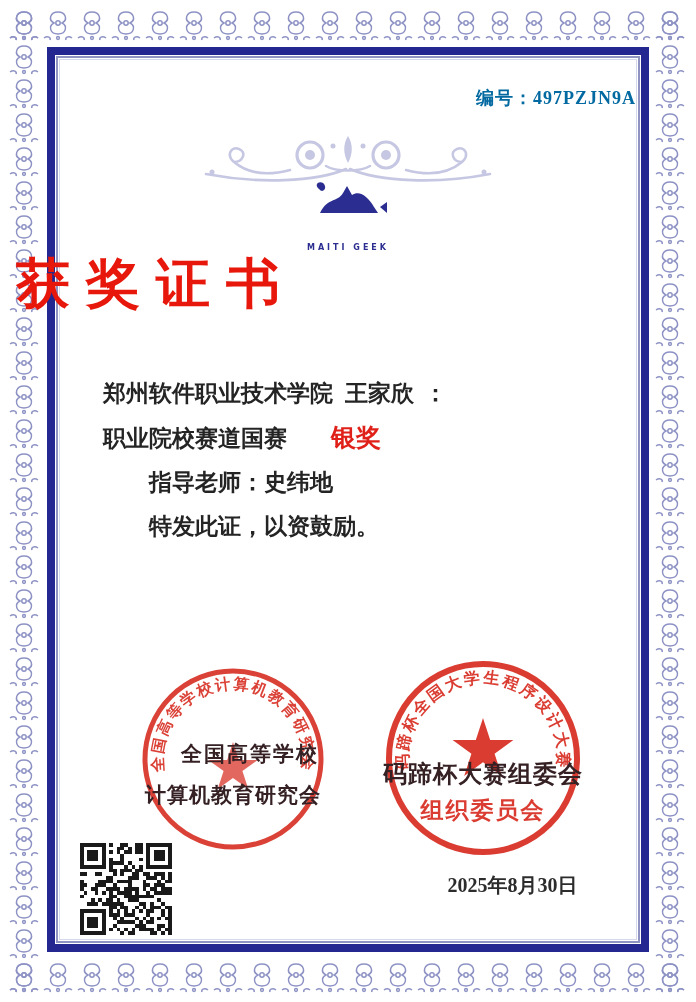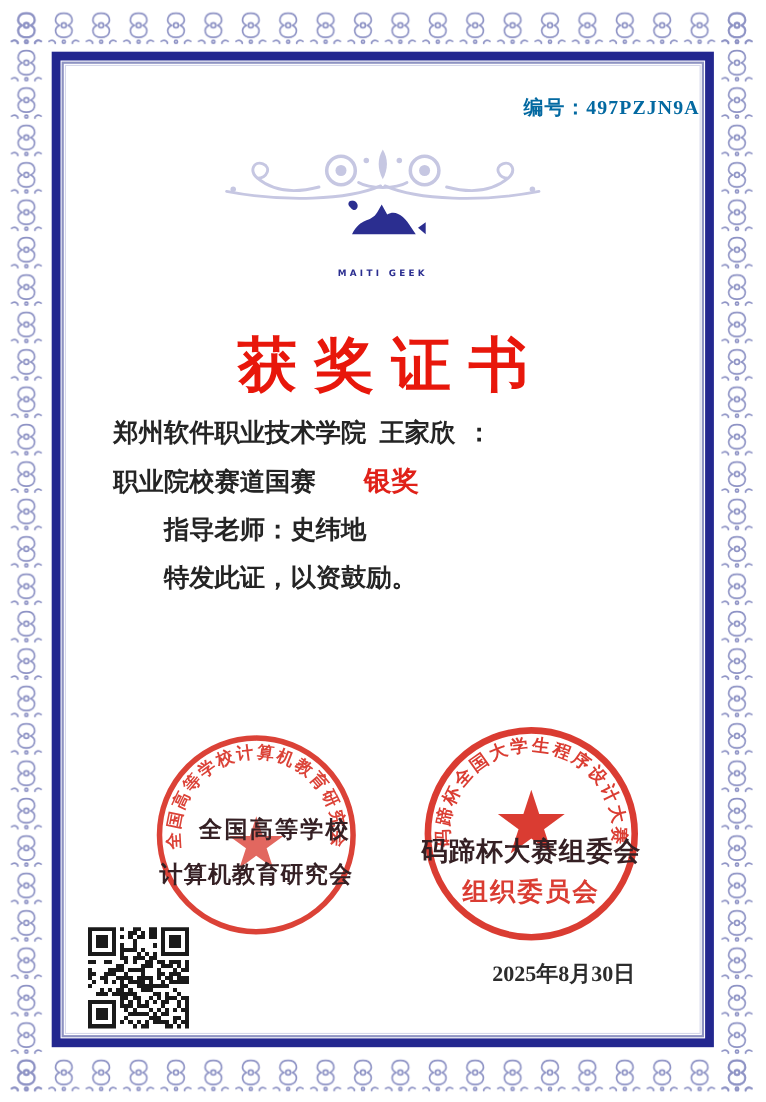--- a/index.html
+++ b/index.html
@@ -13,22 +13,22 @@
   .frame-in{position:absolute;inset:1px;border:1px solid #d5d7ea;}
   
   .serial{position:absolute;top:86px;right:60px;font-size:18px;font-weight:bold;color:#0369a1;letter-spacing:1px;}
   
   .flourish{position:absolute;left:198px;top:132px;}
   
   .logo-wrap{position:absolute;left:0;top:182px;width:696px;text-align:center;}
   .brand{margin-top:19px;font-family:"DejaVu Sans",sans-serif;font-size:8px;font-weight:bold;
          color:#2b2e90;letter-spacing:3px;}
   
-  .title{position:absolute;left:0;top:248px;width:696px;text-align:center;
-         font-size:54px;font-weight:bold;color:#e8170b;letter-spacing:16px;padding-left:16px;box-sizing:border-box;margin-top:48px;}
+  .title{position:absolute;left:0;top:248px;width:696px;text-align:left;
+         font-size:54px;font-weight:bold;color:#e8170b;letter-spacing:16px;padding-left:16px;box-sizing:border-box;}
   
   .body-block{position:absolute;left:103px;top:372px;width:510px;font-size:23px;font-weight:bold;
               color:#242424;line-height:44px;}
   .indent{padding-left:46px;}
   .name{margin-left:12px;} .colon{margin-left:10px;}
   .award{color:#e02119;margin-left:44px;font-size:25px;margin-top:24px;}
   
   .stamp{position:absolute;}
   .stamp-left{left:140px;top:666px;}
   .stamp-right{left:383px;top:658px;}

